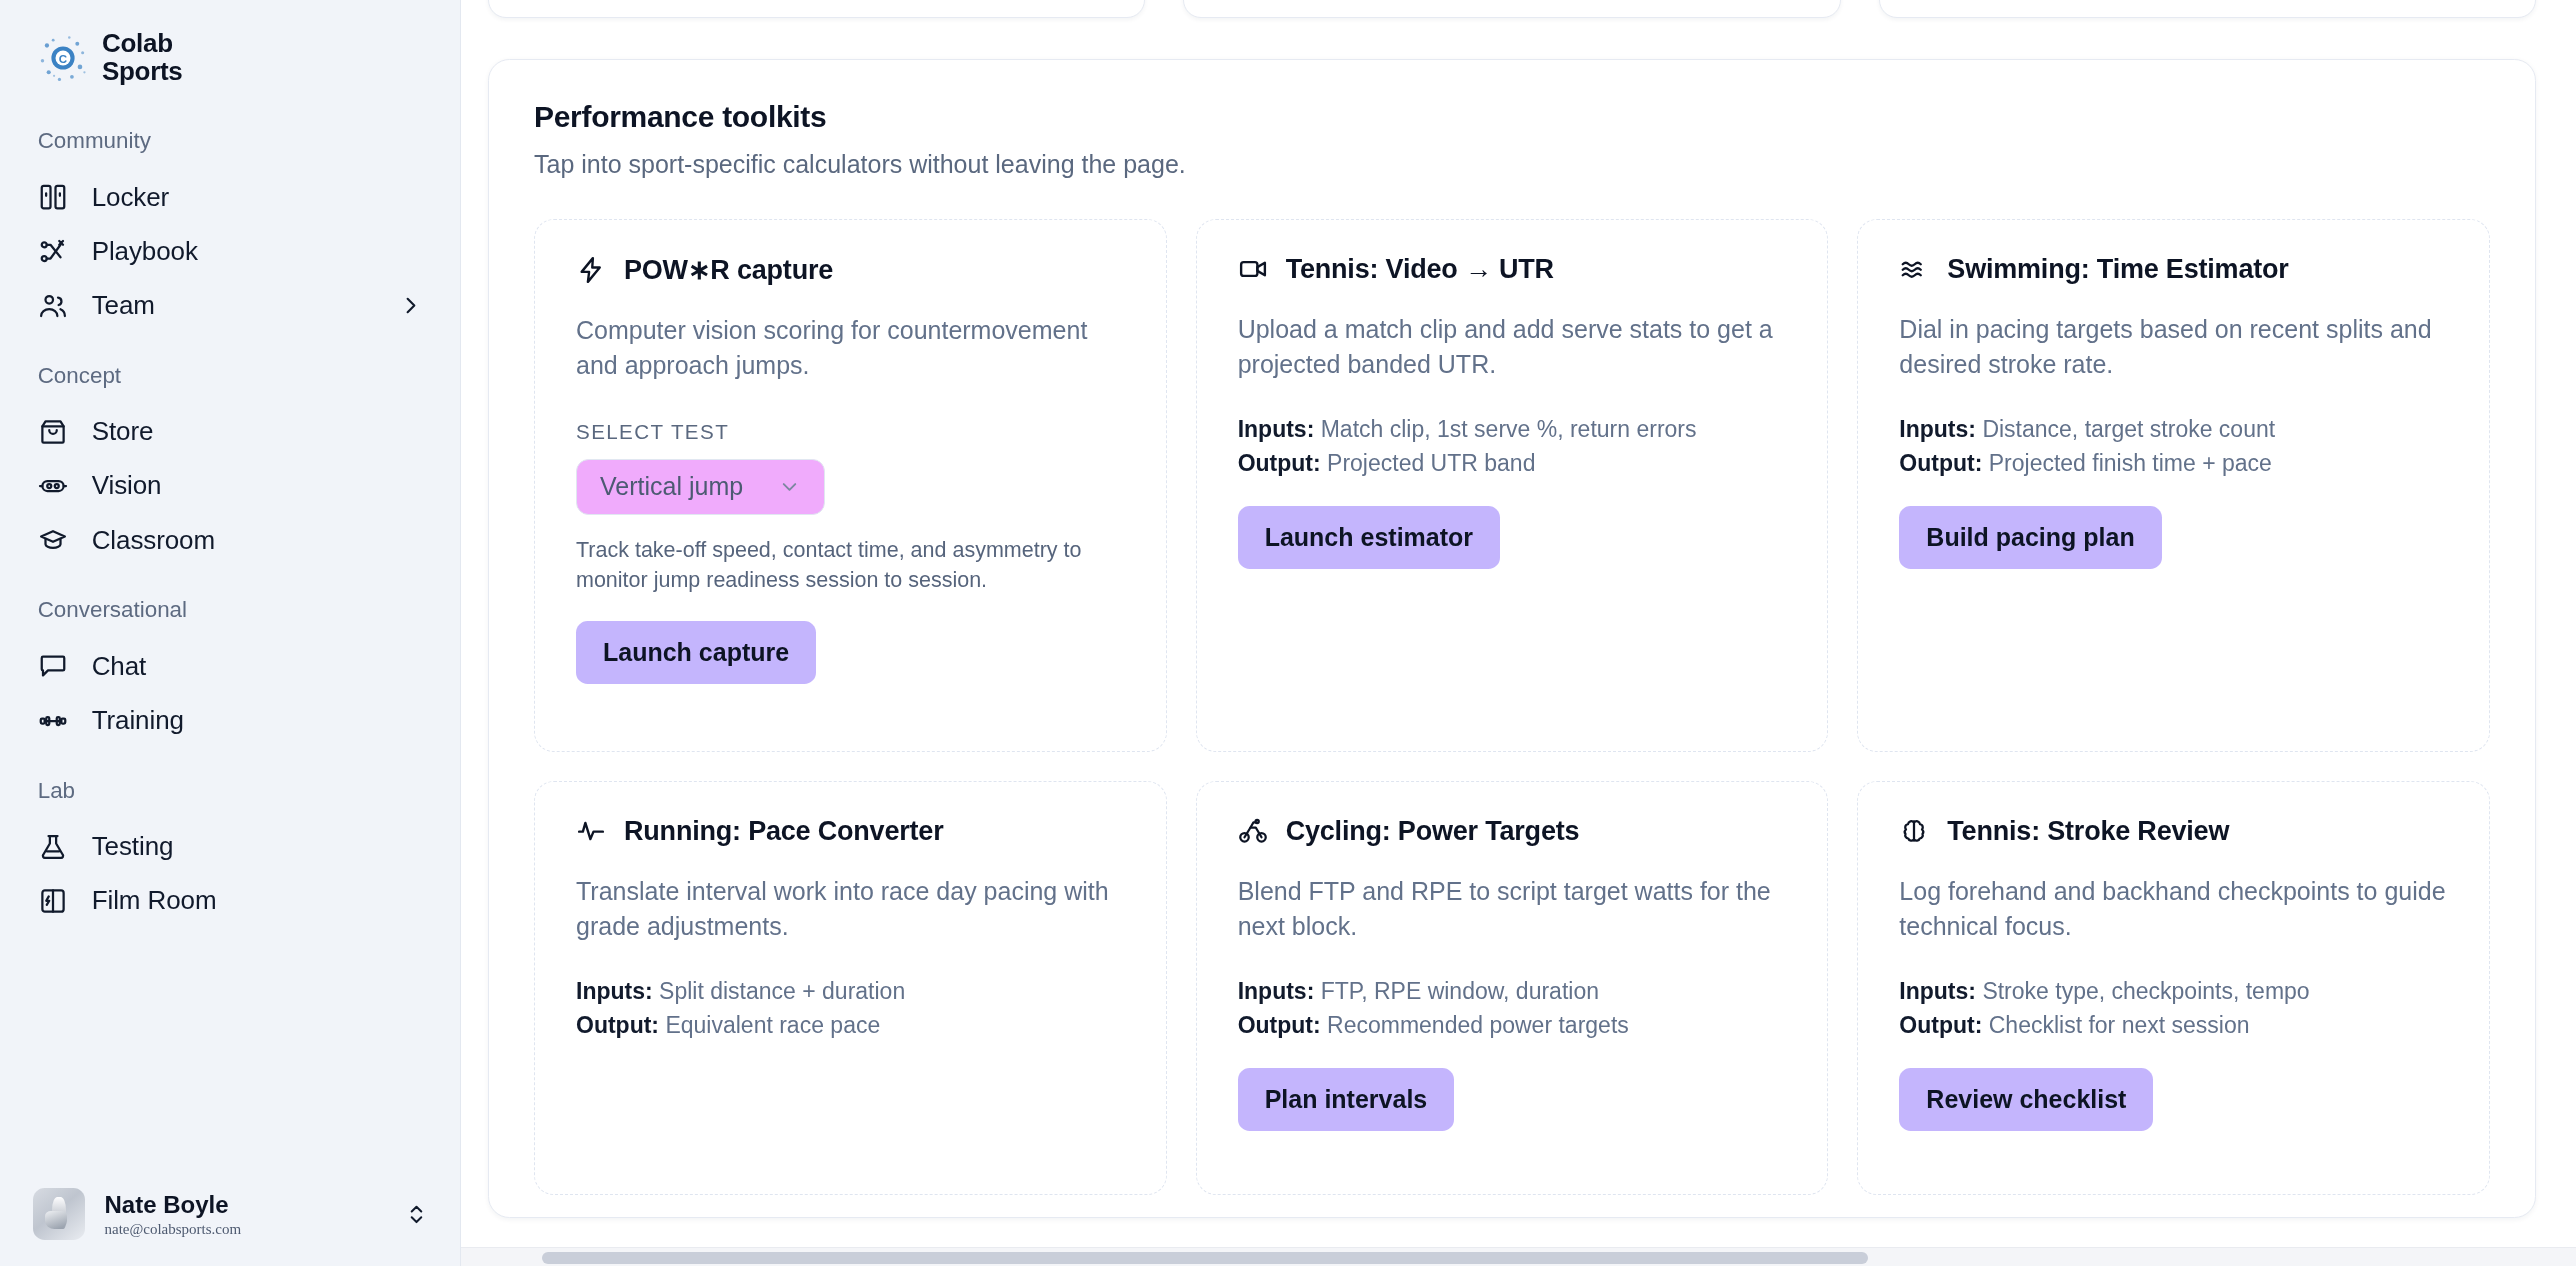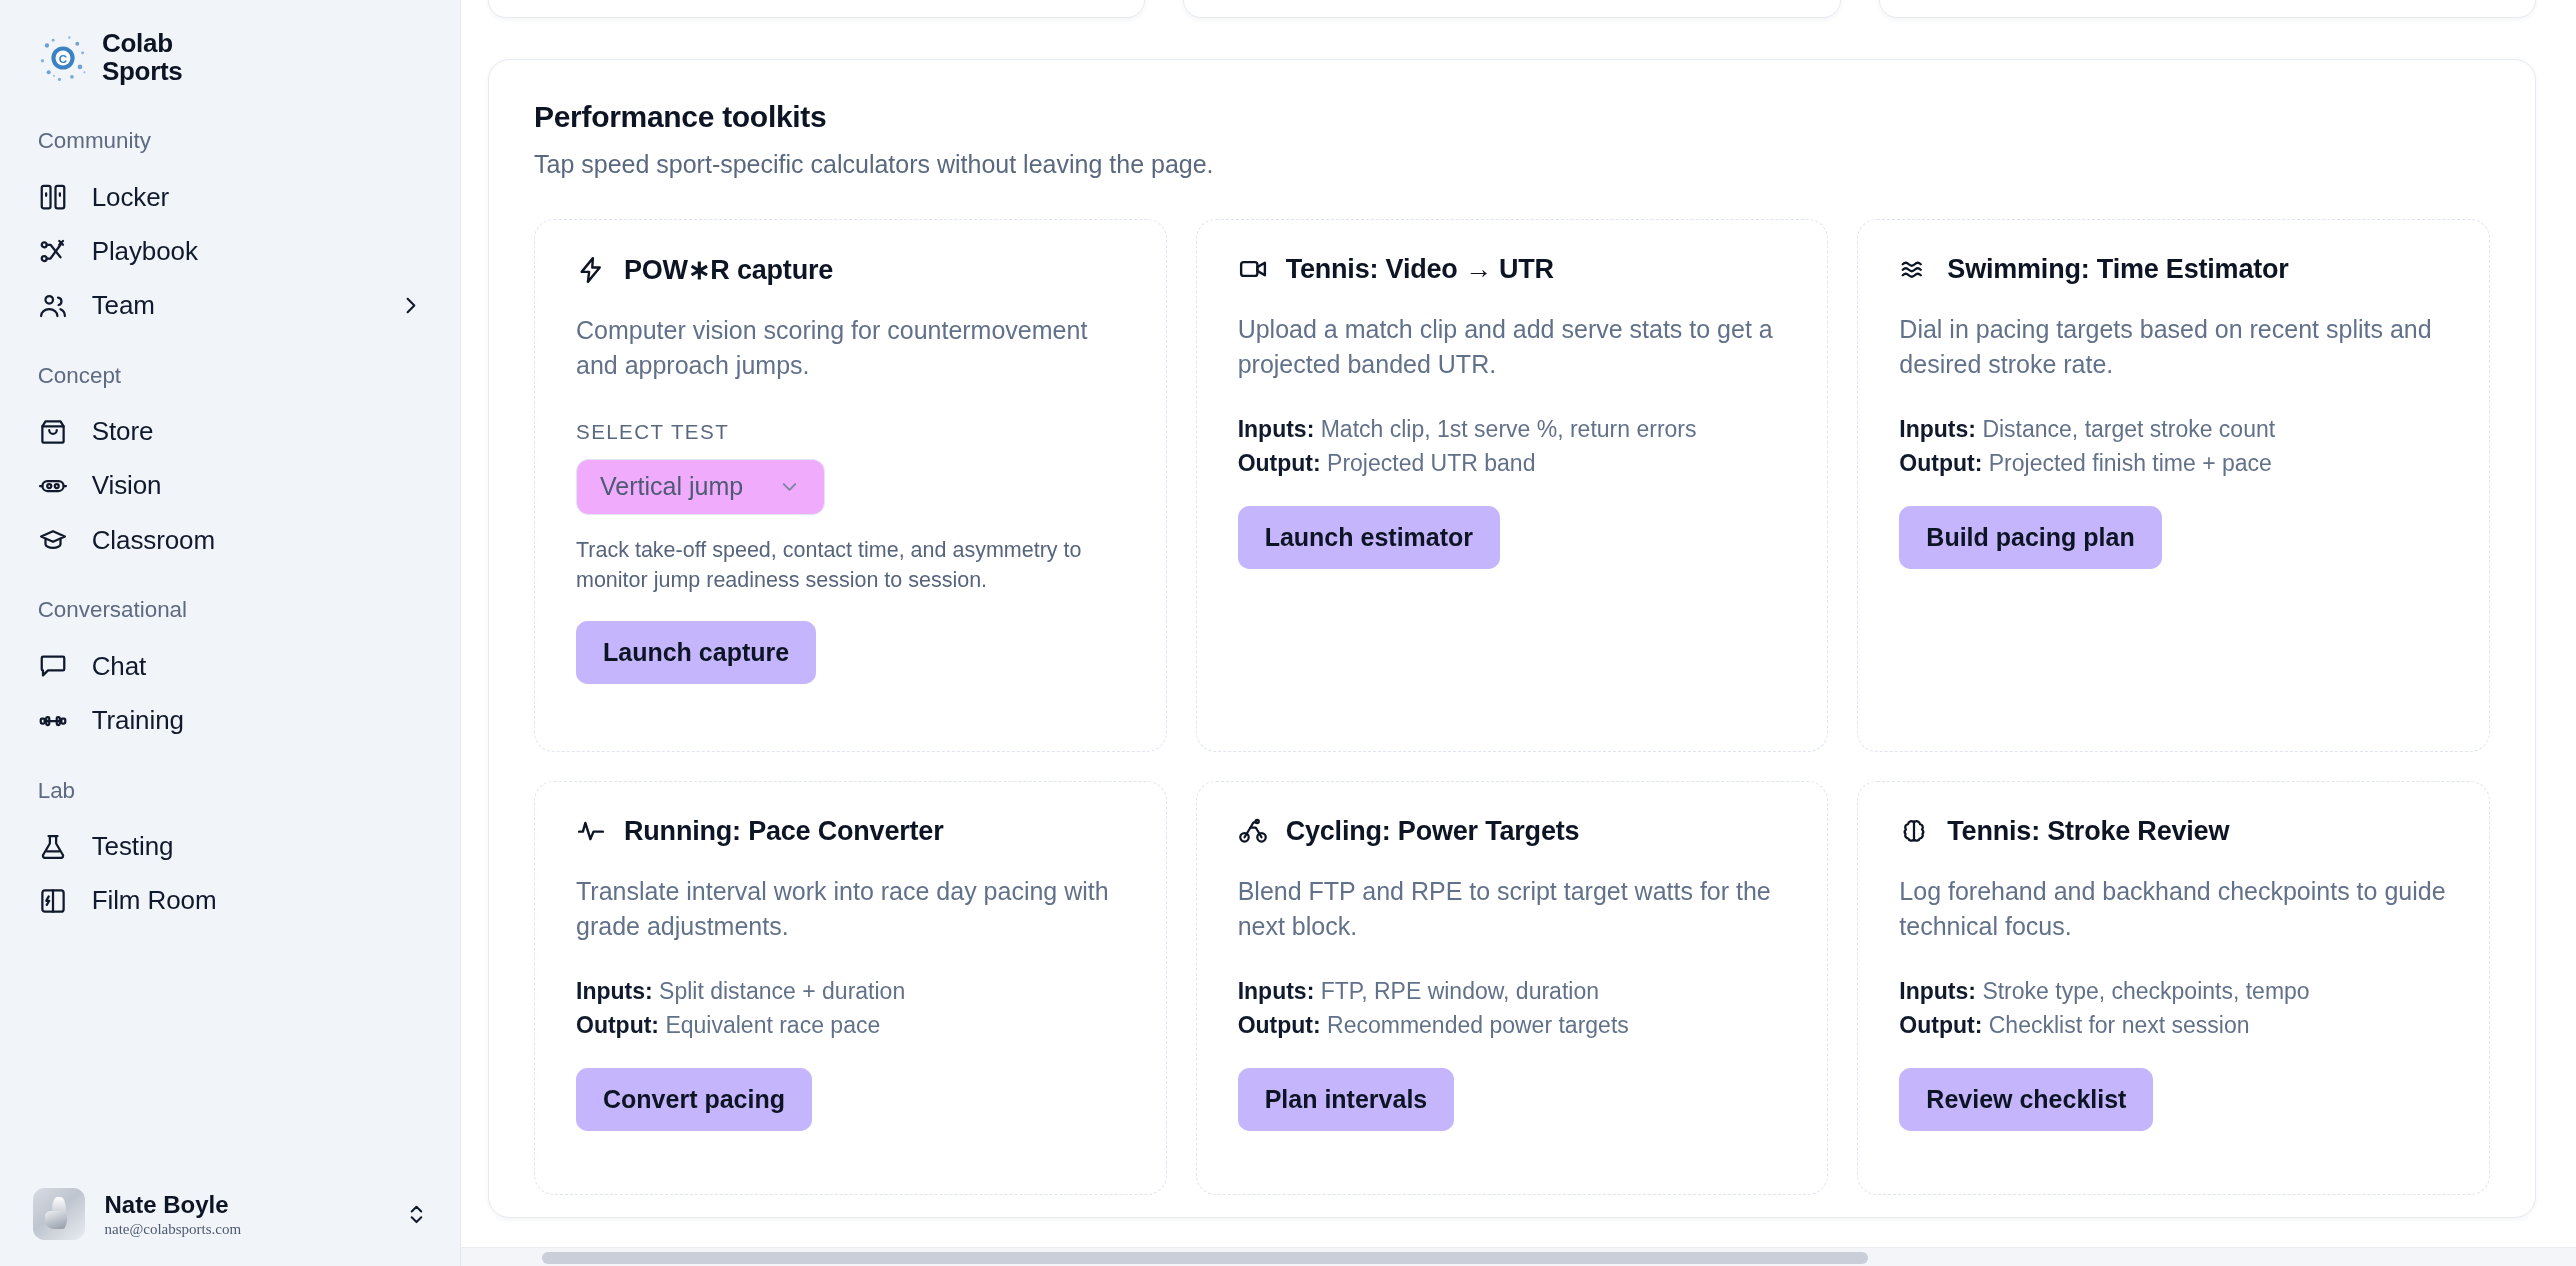--- a/index.html
+++ b/index.html
@@ -353,21 +353,21 @@
   <main class="main">
 
     <div class="top-cards">
       <div class="top-card"></div>
       <div class="top-card"></div>
       <div class="top-card"></div>
     </div>
 
     <section class="panel">
       <h1 class="panel-title">Performance toolkits</h1>
-      <p class="panel-sub">Tap speed sport-specific calculators without leaving the page.</p>
+      <p class="panel-sub">Tap into sport-specific calculators without leaving the page.</p>
 
       <div class="grid">
 
         <article class="tool-card">
           <div class="tc-head">
             <span class="tc-icon">
               <svg viewBox="0 0 24 24" fill="none" stroke="#0d1424" stroke-width="1.9" stroke-linecap="round" stroke-linejoin="round">
                 <path d="M13.5 2.5 4.5 13.5h6L9.5 21.5l9.5-11.5h-6z"></path>
               </svg>
             </span>
@@ -449,21 +449,20 @@
           <div class="tc-meta">
             <div class="meta-row">
               <b>Inputs:</b>
               <span>Split distance + duration</span>
             </div>
             <div class="meta-row">
               <b>Output:</b>
               <span>Equivalent race pace</span>
             </div>
           </div>
-          <button class="btn">Convert pacing</button>
         </article>
 
         <article class="tool-card compact">
           <div class="tc-head">
             <span class="tc-icon">
               <svg viewBox="0 0 24 24" fill="none" stroke="#0d1424" stroke-width="1.8" stroke-linecap="round" stroke-linejoin="round">
                 <circle cx="5.2" cy="17" r="3.4"></circle>
                 <circle cx="18.8" cy="17" r="3.4"></circle>
                 <path d="M5.2 17 10 9.2h4.2l4.6 7.8"></path>
                 <path d="M10 9.2 12.4 5h2.6"></path>

